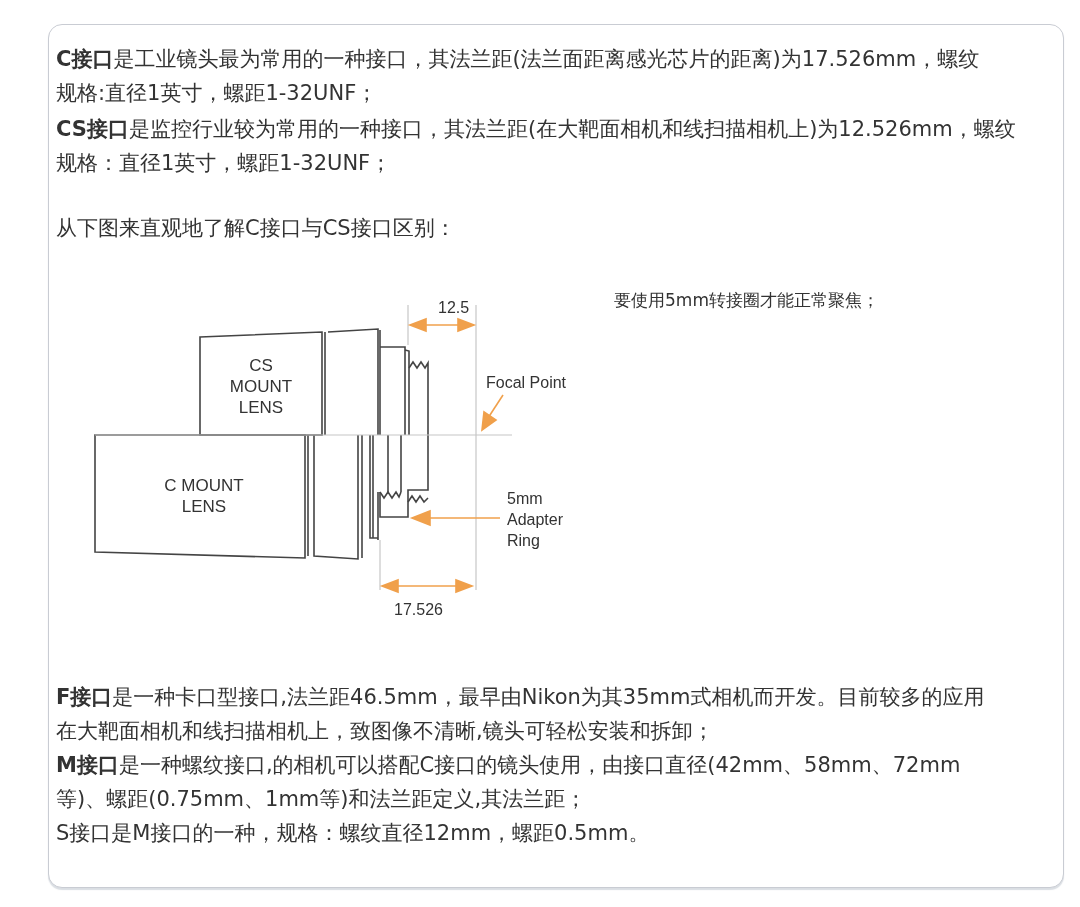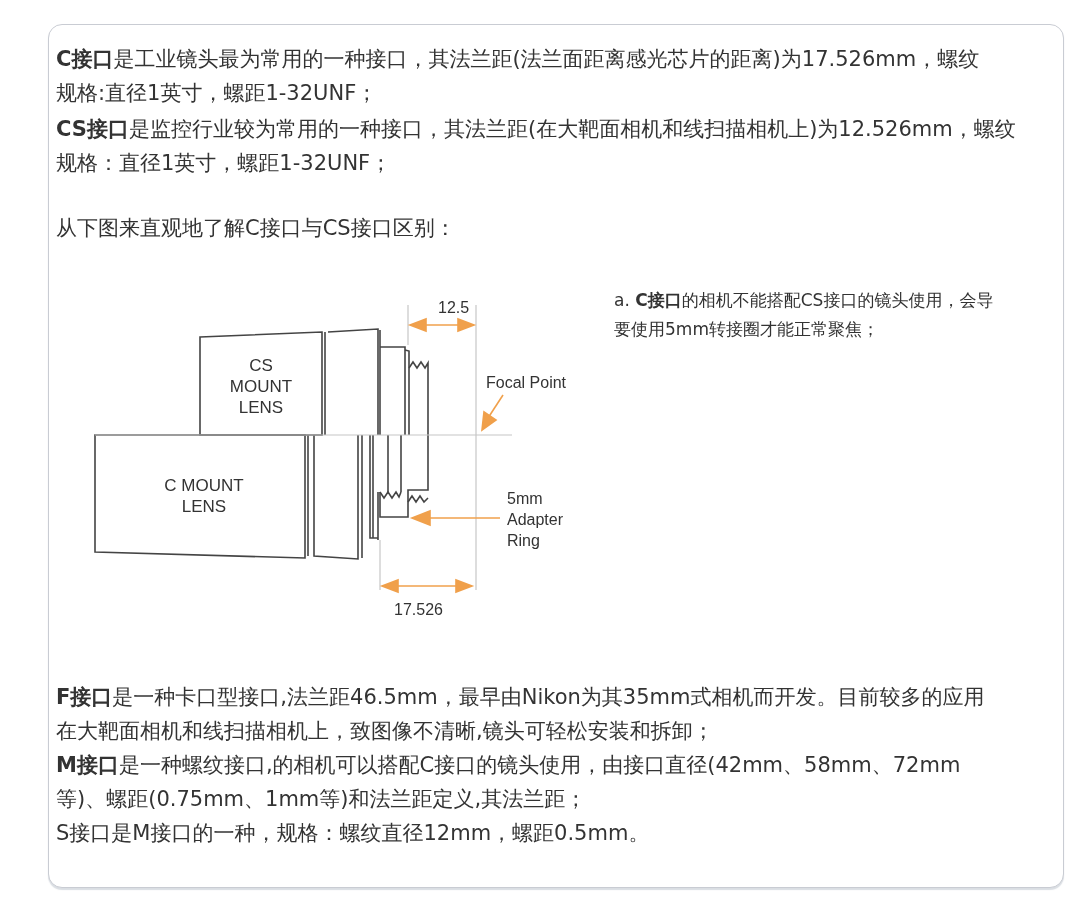--- a/index.html
+++ b/index.html
@@ -85,21 +85,20 @@
     <text x="204" y="512">LENS</text>
   </g>
   <g font-size="16">
     <text x="507" y="504">5mm</text>
     <text x="507" y="525">Adapter</text>
     <text x="507" y="546">Ring</text>
   </g>
 </svg>
 
 <div class="side">
-  <div><span>a. </span><b>C接口</b><span>的相机不能搭配CS接口的镜头使用，会导</span></div>
   <div>要使用5mm转接圈才能正常聚焦；</div>
 </div>
 
 <p class="p" style="top:676px"><b>F接口</b><span>是一种卡口型接口,法兰距46.5mm，最早由Nikon为其35mm式相机而开发。目前较多的应用</span></p>
 <p class="p" style="top:710px">在大靶面相机和线扫描相机上，致图像不清晰,镜头可轻松安装和拆卸；</p>
 <p class="p" style="top:744px"><b>M接口</b><span>是一种螺纹接口,的相机可以搭配C接口的镜头使用，由接口直径(42mm、58mm、72mm</span></p>
 <p class="p" style="top:778px">等)、螺距(0.75mm、1mm等)和法兰距定义,其法兰距；</p>
 <p class="p" style="top:812px">S接口是M接口的一种，规格：螺纹直径12mm，螺距0.5mm。</p>
 
 </body></html>

